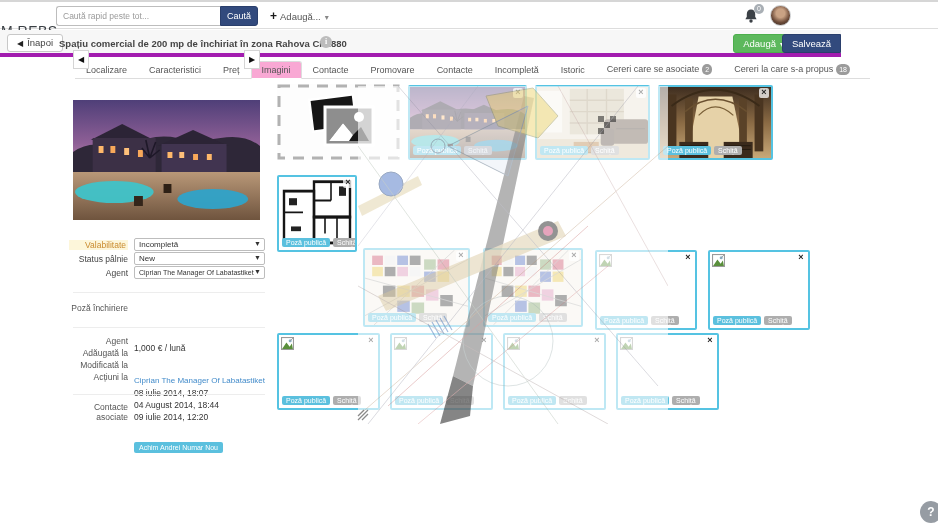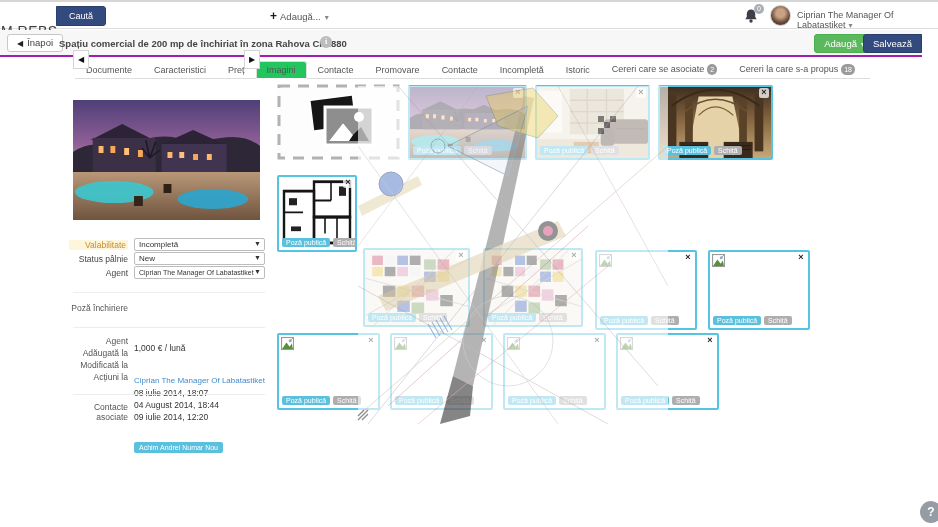--- a/index.html
+++ b/index.html
@@ -9,56 +9,56 @@
 
   
   .navbar { position:absolute; left:0; top:0; width:938px; height:29px;
             background:#fff; border-top:2px solid #d6d6d6; border-bottom:1px solid #ddd; }
   .logo { position:absolute; left:1px; top:21px; font-size:14px; color:#3a3f44; letter-spacing:.5px; }
   .searchwrap { position:absolute; left:56px; top:4px; display:flex; }
   .searchinput { width:164px; height:20px; border:1px solid #bdbdbd; border-right:none;
                  border-radius:3px 0 0 3px; font-size:8.5px; padding:0 6px; color:#555;
                  font-family:"Liberation Sans",sans-serif; background:#fff; }
   .searchinput::placeholder { color:#9a9a9a; }
-  .searchbtn { height:20px; padding:0 12px; background:#324a7d; color:#fff; border:1px solid #2a3f6c;
+  .searchbtn { height:20px; padding:0 6px; background:#324a7d; color:#fff; border:1px solid #2a3f6c;
                border-radius:0 3px 3px 0; font-size:9px; line-height:18px; cursor:pointer; }
   .addwrap { position:absolute; left:270px; top:7px; font-size:9.5px; color:#555; cursor:pointer; }
   .addwrap .plus { font-weight:bold; color:#1a1a1a; font-size:12px; margin-right:3px; }
   .addwrap .caret { color:#888; font-size:8px; margin-left:4px; }
   .bell { position:absolute; left:743px; top:6px; width:16px; height:16px; cursor:pointer; }
   .bellbadge { position:absolute; left:754px; top:2px; min-width:10px; height:10px; background:#a9afb5;
                color:#fff; font-size:7px; line-height:10px; text-align:center; border-radius:6px; padding:0 2px; }
   .avatar { position:absolute; left:770px; top:3px; width:21px; height:21px; border-radius:50%;
             background:radial-gradient(circle at 50% 38%, #c9a284 28%, #6b4a38 62%, #2e2620 100%);
             border:1px solid #caccce; }
   .username { position:absolute; left:797px; top:8px; font-size:9px; color:#555; cursor:pointer; }
   .username .caret { font-size:8px; color:#888; margin-left:3px; }
 
   
-  .subheader { position:absolute; left:0; top:30px; width:922px; height:27px; background:#f7f7f7;
-               border-bottom:2px solid #a21caf; }
+  .subheader { position:absolute; left:0; top:30px; width:841px; height:27px; background:#f7f7f7;
+               border-bottom:4px solid #a21caf; }
   .backbtn { position:absolute; left:7px; top:4px; height:18px; background:#fff; border:1px solid #c8c8c8;
              border-radius:3px; font-size:9.5px; color:#444; padding:0 9px; line-height:16px; cursor:pointer; }
   .backbtn .bcaret { font-size:8px; margin-right:4px; color:#222; }
   .pagetitle { position:absolute; left:59px; top:8px; font-size:9.5px; font-weight:bold; color:#454545; }
   .infoicon { position:absolute; left:320px; top:6px; width:12px; height:12px; border-radius:50%;
               background:#bcbcbc; color:#fff; font-size:8px; font-weight:bold; text-align:center;
               line-height:12px; font-family:"Liberation Serif",serif; }
   .actionsbtn { position:absolute; right:47px; top:4px; height:19px; background:#5cb85c; border:1px solid #4cae4c;
                 color:#fff; border-radius:3px; font-size:9.5px; padding:0 9px; line-height:17px; cursor:pointer; }
   .actionsbtn .caret { font-size:8px; margin-left:4px; }
   .savebtn { position:absolute; right:0px; top:4px; height:19px; background:#324a7d; border:1px solid #2a3f6c;
              color:#fff; border-radius:3px 0 0 3px; font-size:9.5px; padding:0 9px; line-height:17px; cursor:pointer; }
 
   
   .tabs { position:absolute; left:75px; top:60px; width:795px; height:19px;
           border-bottom:1px solid #ddd; display:flex; align-items:flex-end; }
   .tab { font-size:9px; color:#555; padding:3px 10px 3px 10px; cursor:pointer; white-space:nowrap;
          border:1px solid transparent; margin-bottom:-1px; }
-  .tab.active { background:#22c55e; border:1px solid #ddd; border-bottom:1px solid #fff;
+  .tab.active { background:#f9a8d4; border:1px solid #ddd; border-bottom:1px solid #fff;
                 border-radius:3px 3px 0 0; color:#555; }
   .tabbadge { display:inline-block; background:#9b9b9b; color:#fff; font-size:7px; line-height:9px;
               min-width:9px; border-radius:7px; padding:1px 3px; text-align:center; margin-left:3px; }
 
   
   .carousel { position:absolute; left:73px; top:100px; width:187px; height:120px; overflow:hidden; }
   .carousel svg { display:block; }
   .cprev,.cnext { position:absolute; top:50px; width:16px; height:19px; background:#fff; border:1px solid #d5d5d5;
                   font-size:8px; color:#111; text-align:center; line-height:18px; cursor:pointer; }
   .cprev { left:0; } .cnext { right:0; }
@@ -233,45 +233,43 @@
       <symbol id="sym-bell" viewBox="0 0 16 16">
         <path d="M8 1.5c-2.6 0-4.2 1.9-4.2 4.6v2.6L2.4 11.2h11.2l-1.4-2.5V6.1C12.2 3.4 10.6 1.5 8 1.5z" fill="#3c4147"></path>
         <circle cx="8" cy="13" r="1.7" fill="#3c4147"></circle>
       </symbol>
     </defs>
   </svg>
 
   <div class="navbar">
     <span class="logo">M REBS</span>
     <div class="searchwrap">
+      <input class="searchinput" placeholder="Caută rapid peste tot..." style="">
       <button class="searchbtn">Caută</button>
     </div>
     <div class="addwrap">
       <span class="plus">+</span><span>Adaugă...</span><span class="caret">▾</span>
     </div>
     <svg class="bell" viewBox="0 0 16 16">
         <use href="#sym-bell"></use>
       </svg>
     <span class="bellbadge">0</span>
     <span class="avatar"></span>
-    <div class="username">
-      <span>Ciprian The Manager Of Labatastiket</span><span class="caret">▾</span>
-    </div>
   </div>
 
   <div class="subheader">
     <button class="backbtn"><span class="bcaret">◀</span><span>Înapoi</span></button>
     <span class="pagetitle">Spațiu comercial de 200 mp de închiriat în zona Rahova CP2880</span>
     <span class="infoicon">i</span>
     <button class="actionsbtn"><span>Adaugă</span><span class="caret">▾</span></button>
     <button class="savebtn">Salvează</button>
   </div>
 
   <div class="tabs">
-    <span class="tab">Documente</span>
+    <span class="tab">Localizare</span>
     <span class="tab">Caracteristici</span>
     <span class="tab">Preț</span>
     <span class="tab active">Imagini</span>
     <span class="tab">Contacte</span>
     <span class="tab">Promovare</span>
     <span class="tab">Contacte</span>
     <span class="tab">Incompletă</span>
     <span class="tab">Istoric</span>
     <span class="tab"><span>Cereri care se asociate</span><span class="tabbadge">2</span></span>
     <span class="tab"><span>Cereri la care s-a propus</span><span class="tabbadge">18</span></span>

